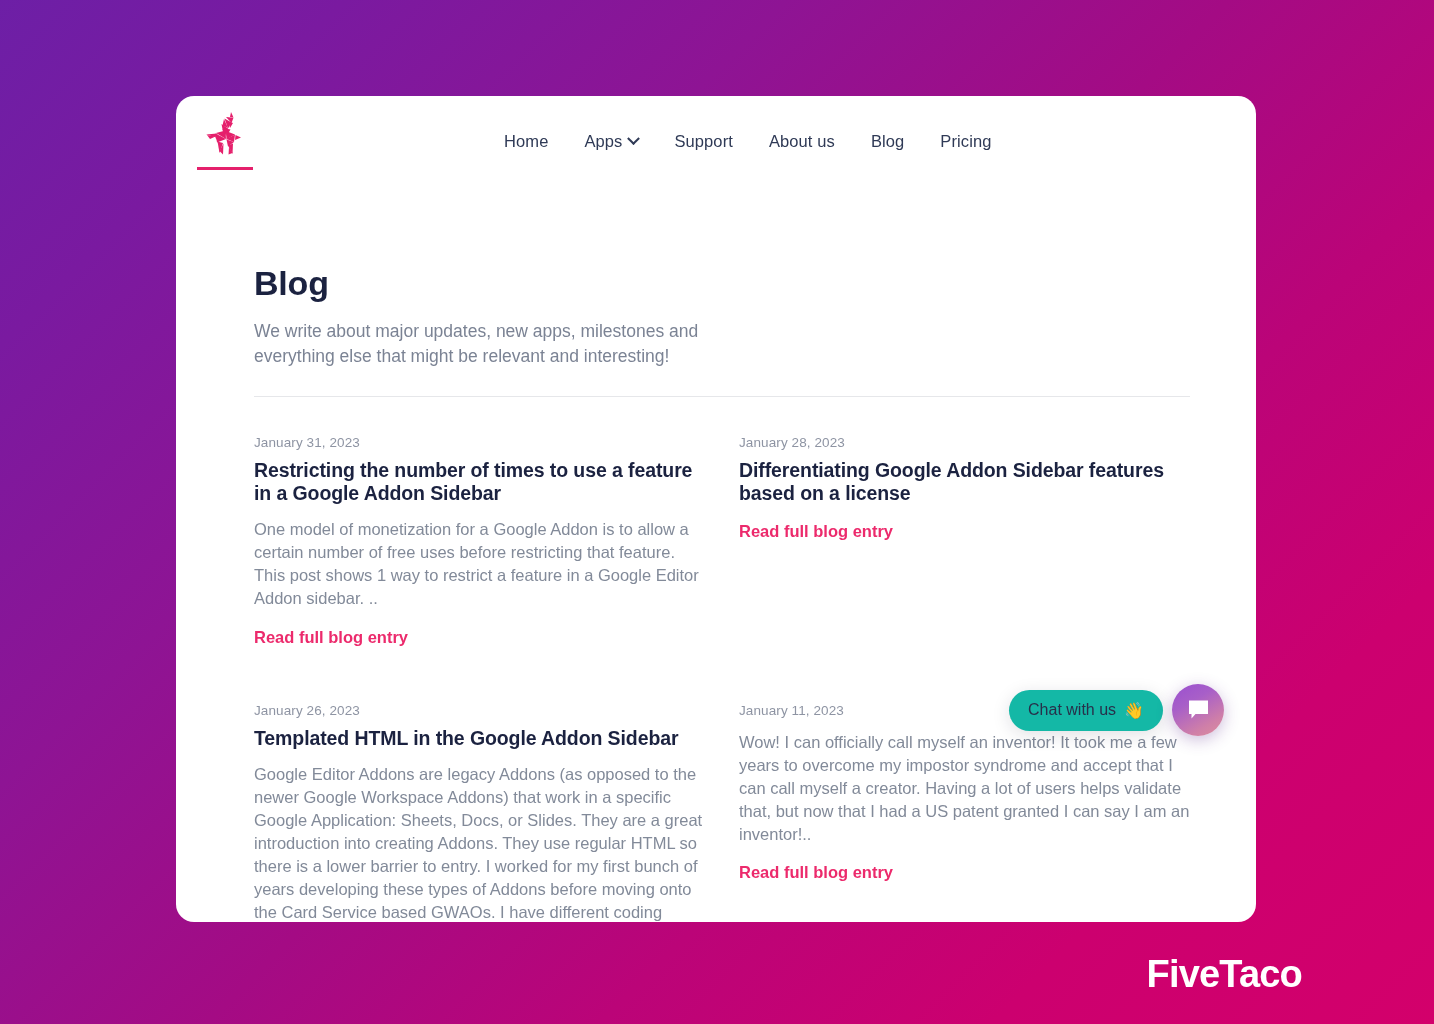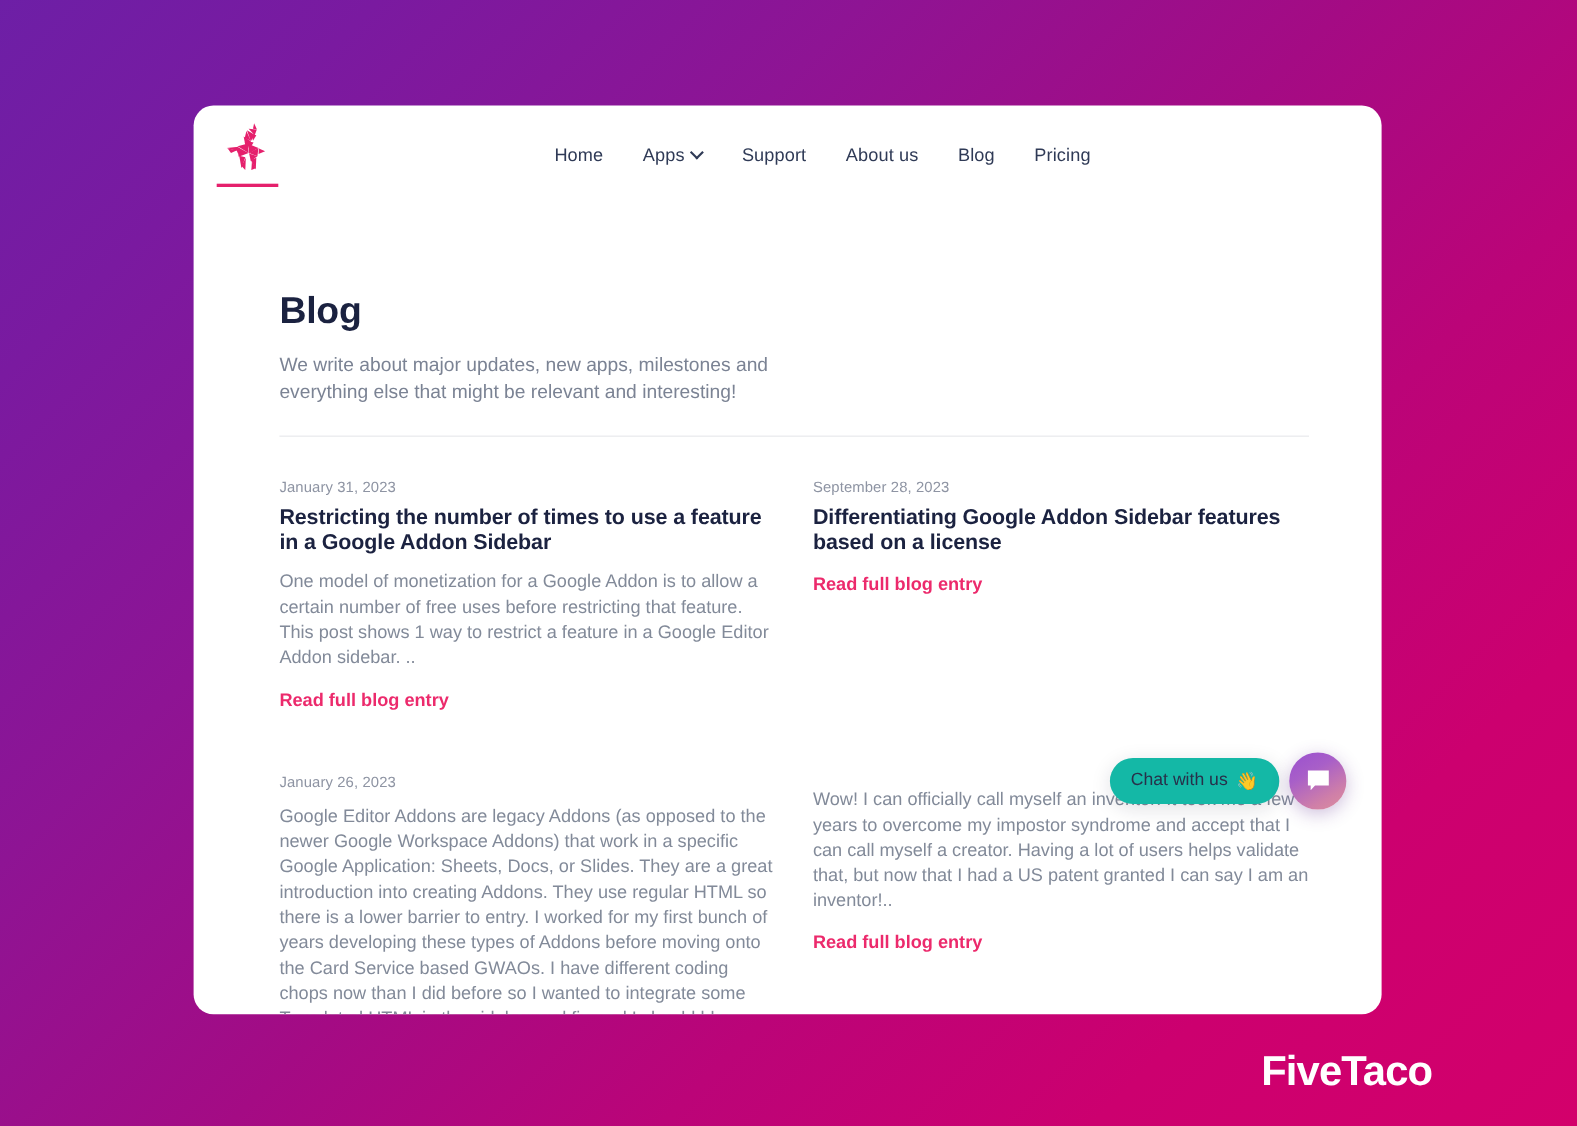--- a/index.html
+++ b/index.html
@@ -292,31 +292,33 @@
     <section class="posts-grid">
 
       <article>
         <div class="post-date">January 31, 2023</div>
         <h2 class="post-title">Restricting the number of times to use a feature in a Google Addon Sidebar</h2>
         <p class="post-excerpt">One model of monetization for a Google Addon is to allow a certain number of free uses before restricting that feature. This post shows 1 way to restrict a feature in a Google Editor Addon sidebar. ..</p>
         <a class="post-link" href="#">Read full blog entry</a>
       </article>
 
       <article>
-        <div class="post-date">September 28, 2023</div>
+        <div class="post-date">January 28, 2023</div>
         <h2 class="post-title">Differentiating Google Addon Sidebar features based on a license</h2>
         <a class="post-link" href="#">Read full blog entry</a>
       </article>
 
       <article>
         <div class="post-date">January 26, 2023</div>
+        <h2 class="post-title">Templated HTML in the Google Addon Sidebar</h2>
         <p class="post-excerpt">Google Editor Addons are legacy Addons (as opposed to the newer Google Workspace Addons) that work in a specific Google Application: Sheets, Docs, or Slides. They are a great introduction into creating Addons. They use regular HTML so there is a lower barrier to entry. I worked for my first bunch of years developing these types of Addons before moving onto the Card Service based GWAOs. I have different coding chops now than I did before so I wanted to integrate some Templated HTML in the sidebar and figured I should blog about it!</p>
       </article>
 
       <article>
+        <div class="post-date">January 11, 2023</div>
         <p class="post-excerpt">Wow! I can officially call myself an inventor! It took me a few years to overcome my impostor syndrome and accept that I can call myself a creator. Having a lot of users helps validate that, but now that I had a US patent granted I can say I am an inventor!..</p>
         <a class="post-link" href="#">Read full blog entry</a>
       </article>
 
     </section>
   </main>
 
   <div class="chat-widget">
     <div class="chat-pill">
       <span>Chat with us</span>

